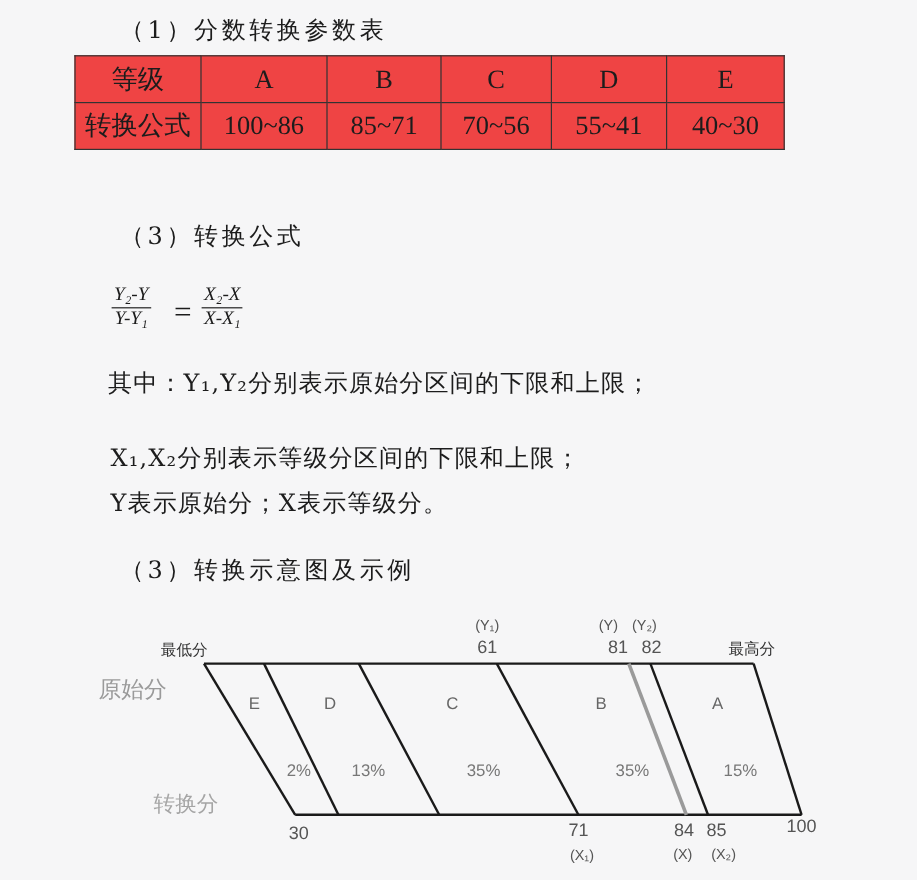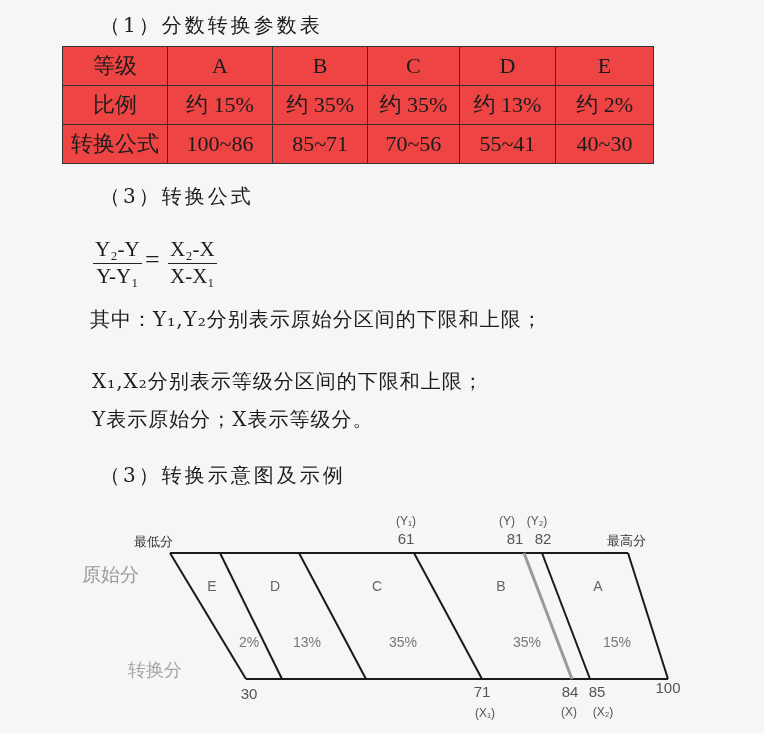--- a/index.html
+++ b/index.html
@@ -14,48 +14,40 @@
   table.params {
     position:absolute; left:34px; top:46px; width:592px;
     border-collapse:collapse; background:#ef4444;margin-left:28px;
   }
   table.params td {
     border:1.5px solid #333; text-align:center; height:38px;
     font-family:"Liberation Serif", "DejaVu Serif", serif;
     font-size:22px; padding:0;
   }
   .para { font-size:20px; white-space:nowrap; letter-spacing:1px; }
-  .frac { position:absolute; font-family:"Liberation Serif", serif; font-size:21px; }
+  .frac { position:absolute; font-family:"Liberation Serif", serif; font-size:16px;font-style:italic; }
   .frac .num, .frac .den { text-align:center; padding:0 2px; }
   .frac .num { border-bottom:1.6px solid #222; padding-bottom:1px; }
   .eq { position:absolute; font-size:26px; font-family:"Liberation Serif", serif; }
   svg text { font-family:"Liberation Sans", "DejaVu Sans", sans-serif; }
 </style>
 </head>
 <body>
 
 <div class="abs heading" style="left:100px; top:12px;">（1）分数转换参数表</div>
 
 <table class="params">
   <tbody>
       <tr>
     <td style="width:138px">等级</td>
     <td style="width:120px">A</td>
     <td style="width:110px">B</td>
     <td style="width:105px">C</td>
     <td style="width:112px">D</td>
     <td style="width:114px">E</td>
-  </tr>
-  <tr>
-    <td>比例</td>
-    <td>约 15%</td>
-    <td>约 35%</td>
-    <td>约 35%</td>
-    <td>约 13%</td>
-    <td>约 2%</td>
   </tr>
   <tr>
     <td>转换公式</td>
     <td>100~86</td>
     <td>85~71</td>
     <td>70~56</td>
     <td>55~41</td>
     <td>40~30</td>
   </tr>
 </tbody>

